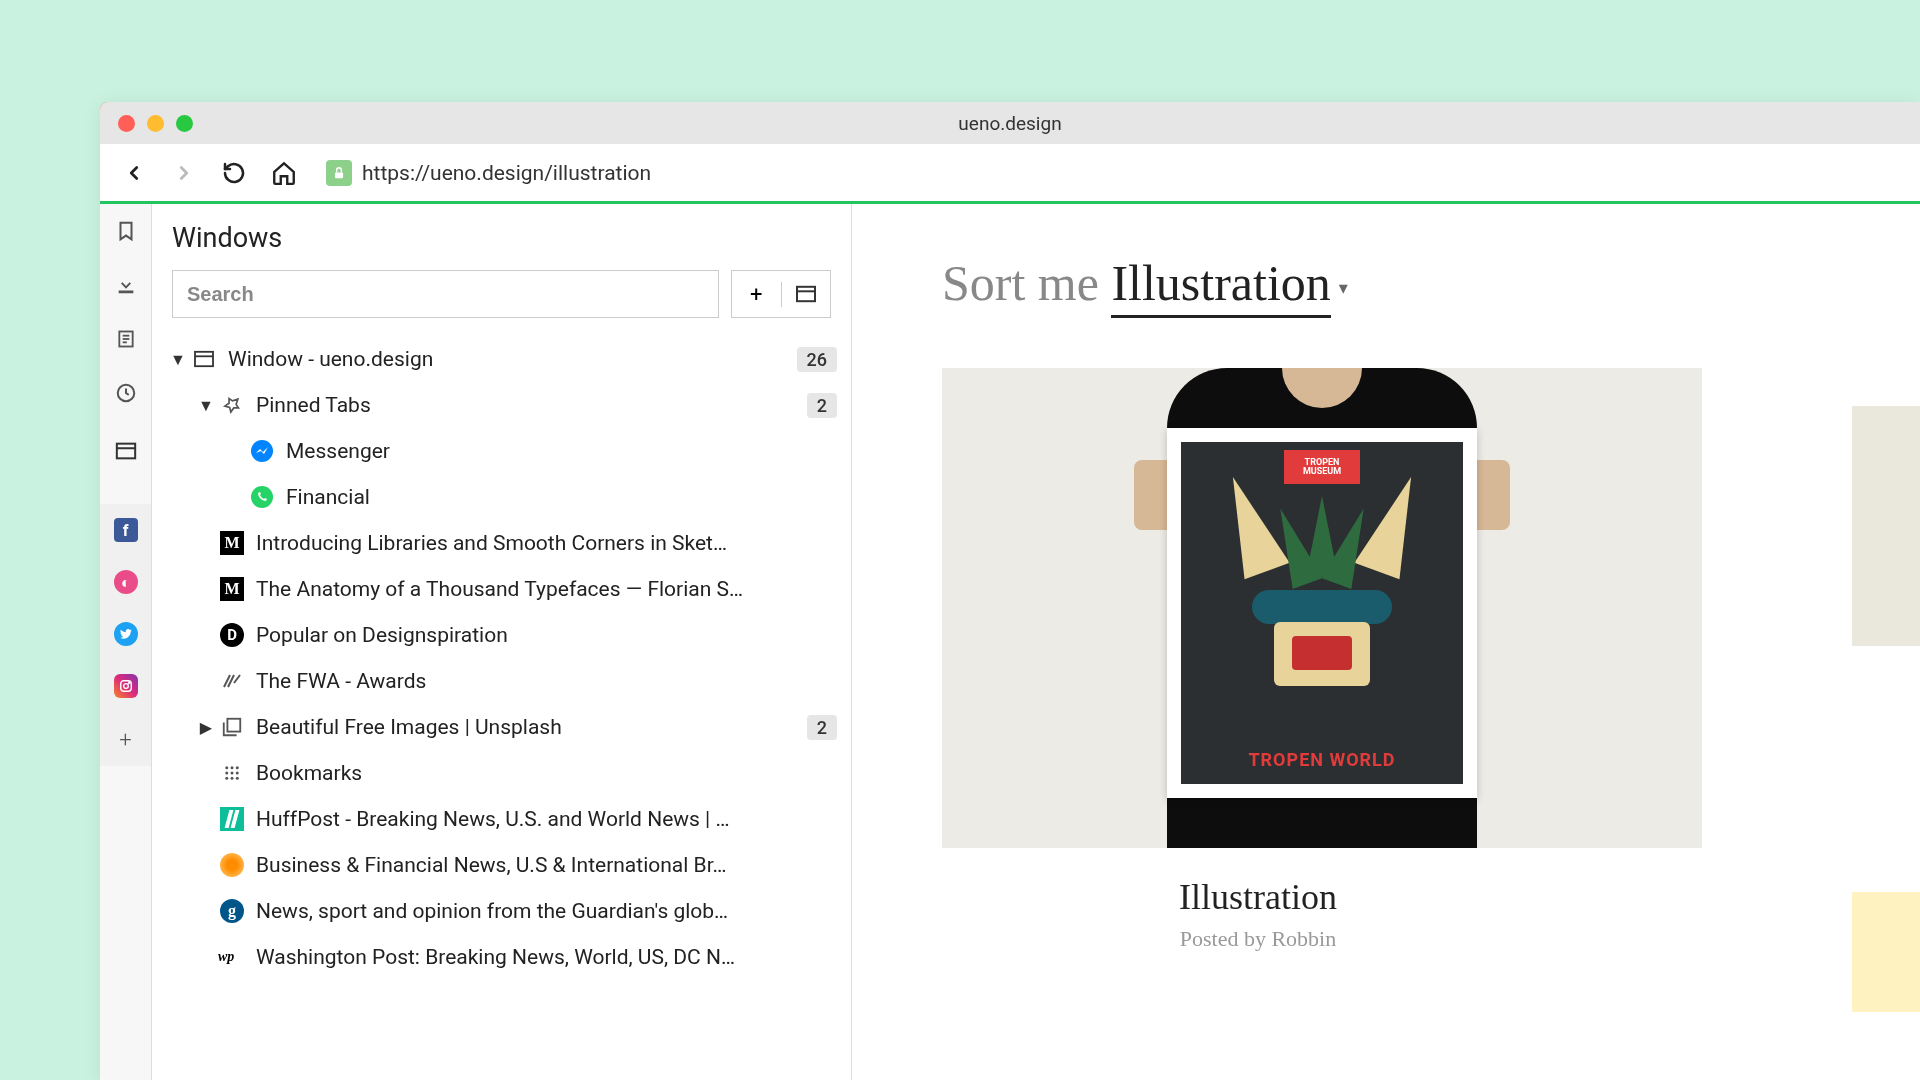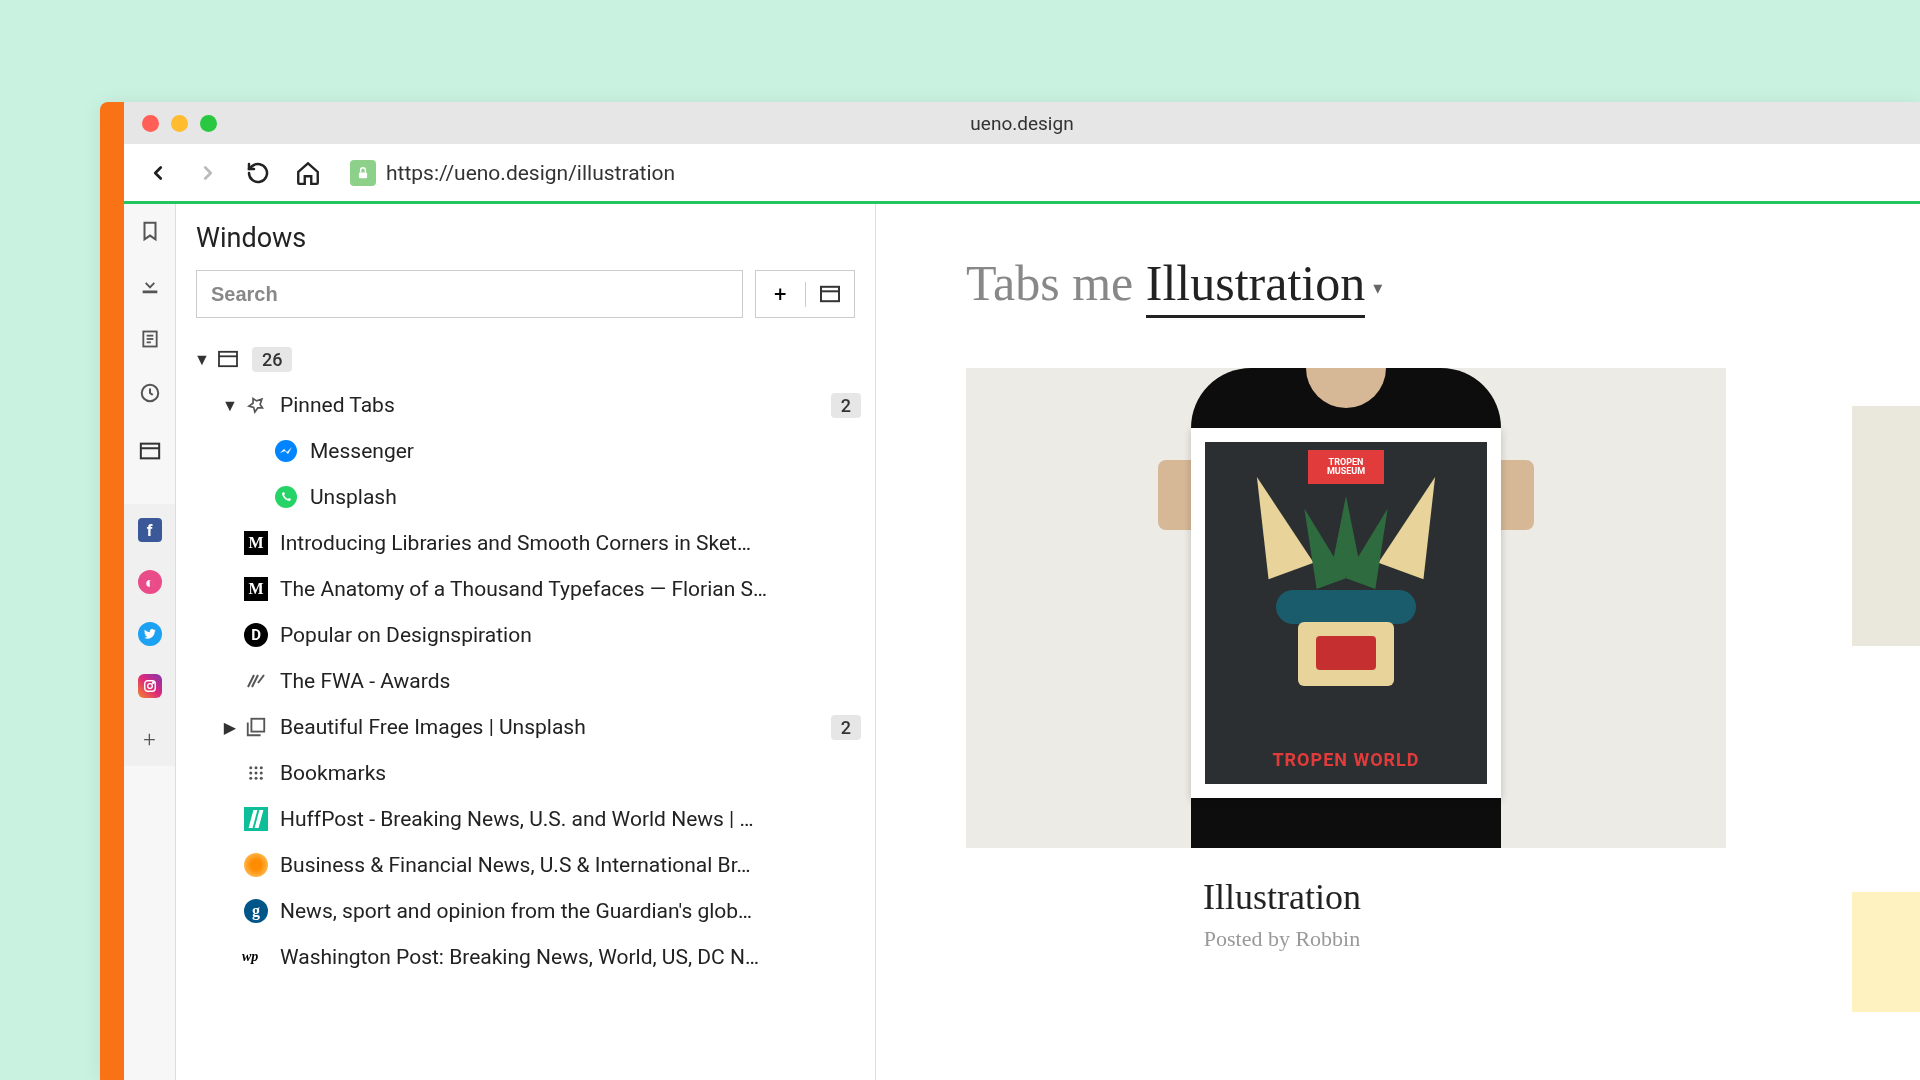--- a/index.html
+++ b/index.html
@@ -1,18 +1,18 @@
 <!DOCTYPE html>
 <html><head>
 <meta charset="utf-8">
 <style>
 * { margin: 0; padding: 0; box-sizing: border-box; }
 body { background: #caf2e0; font-family: -apple-system, BlinkMacSystemFont, "Segoe UI", Roboto, sans-serif; overflow: hidden; width: 1920px; height: 1080px; }
 
-.browser-window { position: absolute; left: 100px; top: 102px; width: 1820px; height: 978px; background: #f97316; border-radius: 8px 0 0 0; overflow: hidden; box-shadow: 0 2px 20px rgba(0,0,0,0.08); padding-left: 24px; }
+.browser-window { position: absolute; left: 100px; top: 102px; width: 1820px; height: 978px; background: #f97316; border-radius: 8px 0 0 0; overflow: hidden; box-shadow: 0 2px 20px rgba(0,0,0,0.08); }
 
 .titlebar { height: 42px; background: #e6e6e6; display: flex; align-items: center; padding: 0 18px; position: relative; }
 .traffic-lights { display: flex; gap: 12px; }
 .traffic-light { width: 17px; height: 17px; border-radius: 50%; }
 .tl-red { background: #ff5f57; }
 .tl-yellow { background: #febc2e; }
 .tl-green { background: #28c840; }
 .titlebar-title { position: absolute; left: 50%; transform: translateX(-50%); font-size: 19px; color: #333; }
 
 .toolbar { height: 60px; background: #fff; display: flex; align-items: center; padding: 0 18px; gap: 18px; border-bottom: 3px solid #22c55e; }
@@ -205,20 +205,21 @@
 
         <div class="tree-row">
           <div class="tree-indent" style="width:14px"></div>
           <div class="tree-toggle">▼</div>
           <div class="tree-icon">
               <svg width="22" height="18" viewBox="0 0 24 20" fill="none" stroke="#333" stroke-width="2">
                 <rect x="2" y="2" width="20" height="16"></rect>
                 <line x1="2" y1="7" x2="22" y2="7"></line>
               </svg>
             </div>
+          <div class="tree-label">Window - ueno.design</div>
           <div class="tree-badge">26</div>
         </div>
 
         <div class="tree-row">
           <div class="tree-indent" style="width:42px"></div>
           <div class="tree-toggle">▼</div>
           <div class="tree-icon">
               <svg width="20" height="20" viewBox="0 0 24 24" fill="none" stroke="#555" stroke-width="2">
                 <path d="M12 2l3 6 5 1-4 4 1 6-5-3-5 3 1-6-4-4 5-1z" transform="rotate(45 12 12)"></path>
               </svg>
@@ -239,21 +240,21 @@
         </div>
 
         <div class="tree-row">
           <div class="tree-indent" style="width:96px"></div>
           <div class="tree-icon">
               <svg width="24" height="24" viewBox="0 0 24 24">
                 <circle cx="12" cy="12" r="11" fill="#25d366"></circle>
                 <path d="M8 8c0 4 4 8 8 8l1-2-2-1-1 1c-2-1-3-2-4-4l1-1-1-2z" fill="#fff"></path>
               </svg>
             </div>
-          <div class="tree-label">Unsplash</div>
+          <div class="tree-label">Financial</div>
         </div>
 
         <div class="tree-row">
           <div class="tree-indent" style="width:66px"></div>
           <div class="tree-icon">
               <div style="width:24px;height:24px;background:#000;color:#fff;font-family:Georgia,serif;font-weight:bold;font-size:16px;display:flex;align-items:center;justify-content:center">M</div>
             </div>
           <div class="tree-label">Introducing Libraries and Smooth Corners in Sket…</div>
         </div>
 
@@ -347,21 +348,21 @@
               <div style="width:28px;font-family:Georgia,serif;font-weight:bold;font-size:14px;color:#000;font-style:italic">wp</div>
             </div>
           <div class="tree-label">Washington Post: Breaking News, World, US, DC N…</div>
         </div>
 
       </div>
     </div>
 
     <div class="main">
       <div class="main-heading">
-        <span>Tabs me </span><span class="active-term">Illustration</span><span class="dropdown-caret">▾</span>
+        <span>Sort me </span><span class="active-term">Illustration</span><span class="dropdown-caret">▾</span>
       </div>
 
       <div class="card">
         <div class="card-image">
           <div class="person">
             <div class="shirt"></div>
             <div class="neck"></div>
             <div class="hand left"></div>
             <div class="hand right"></div>
             <div class="poster-frame">

